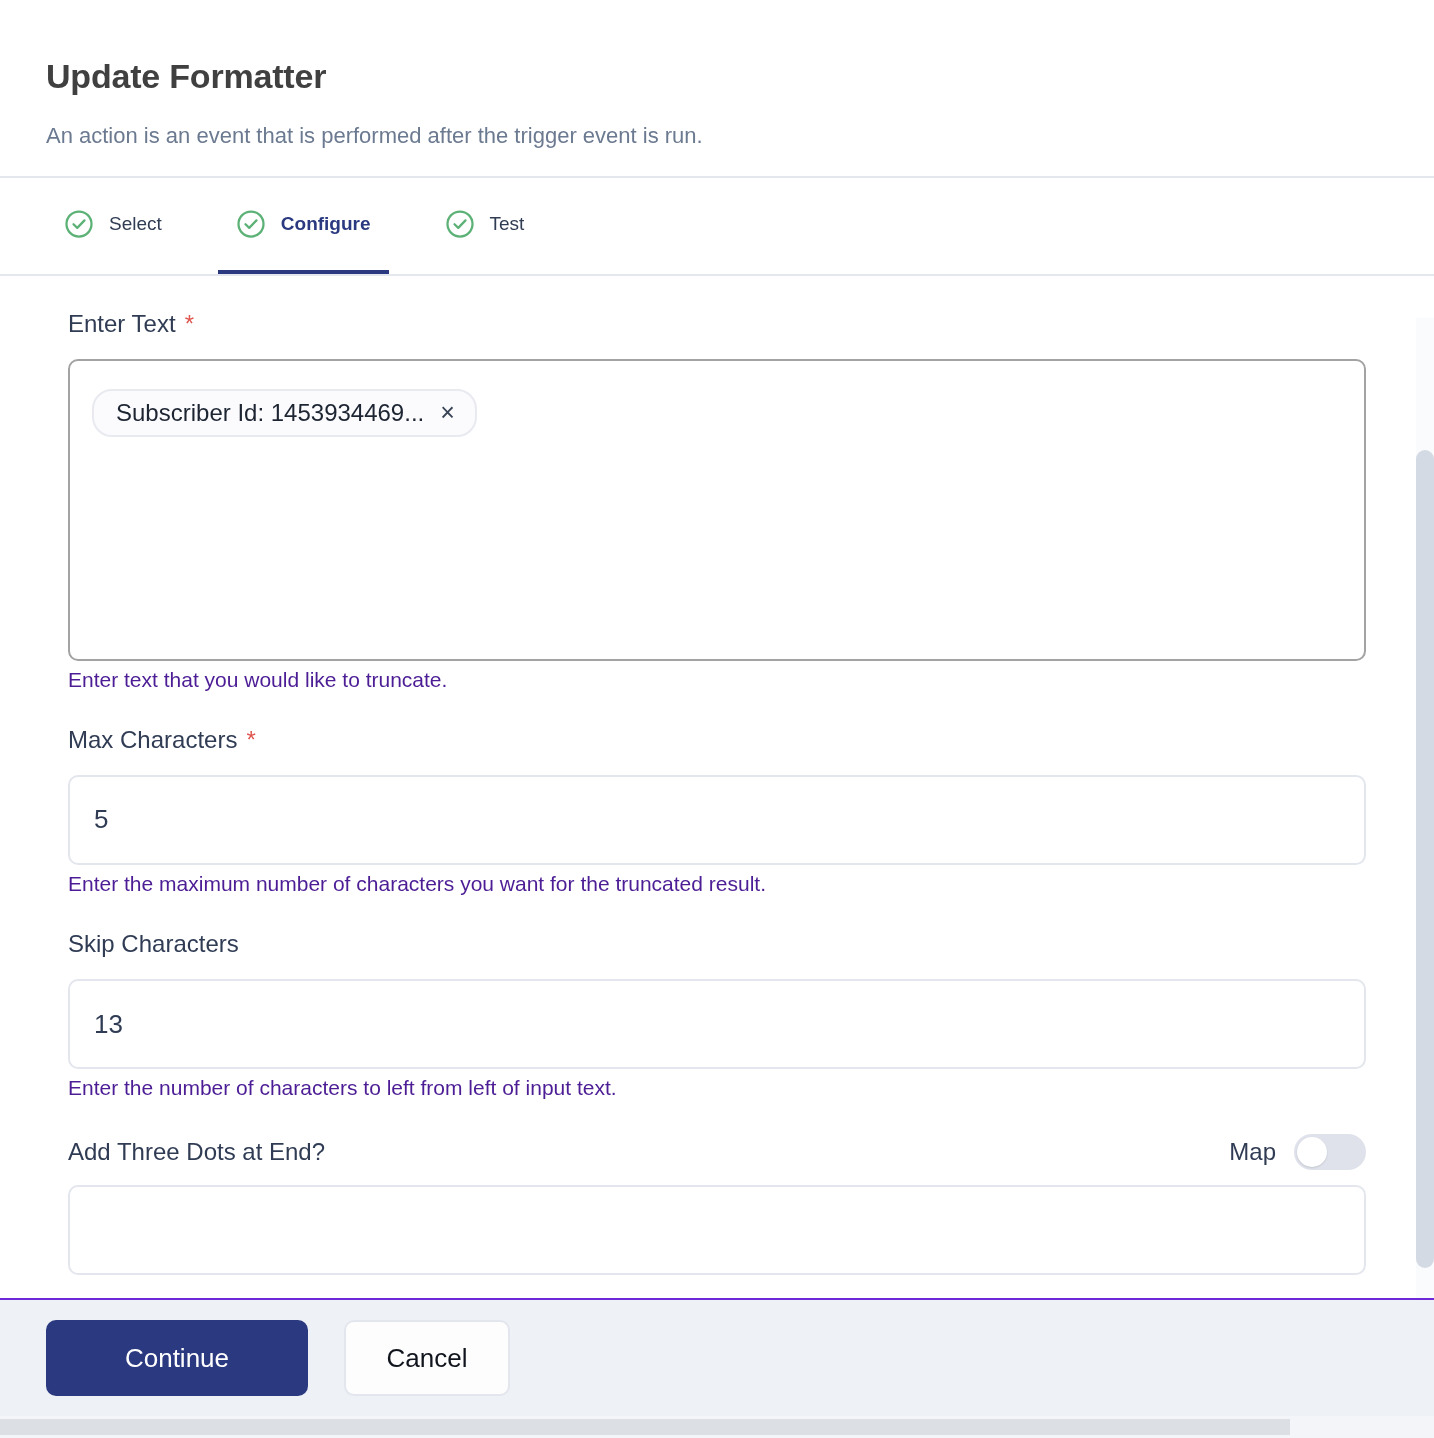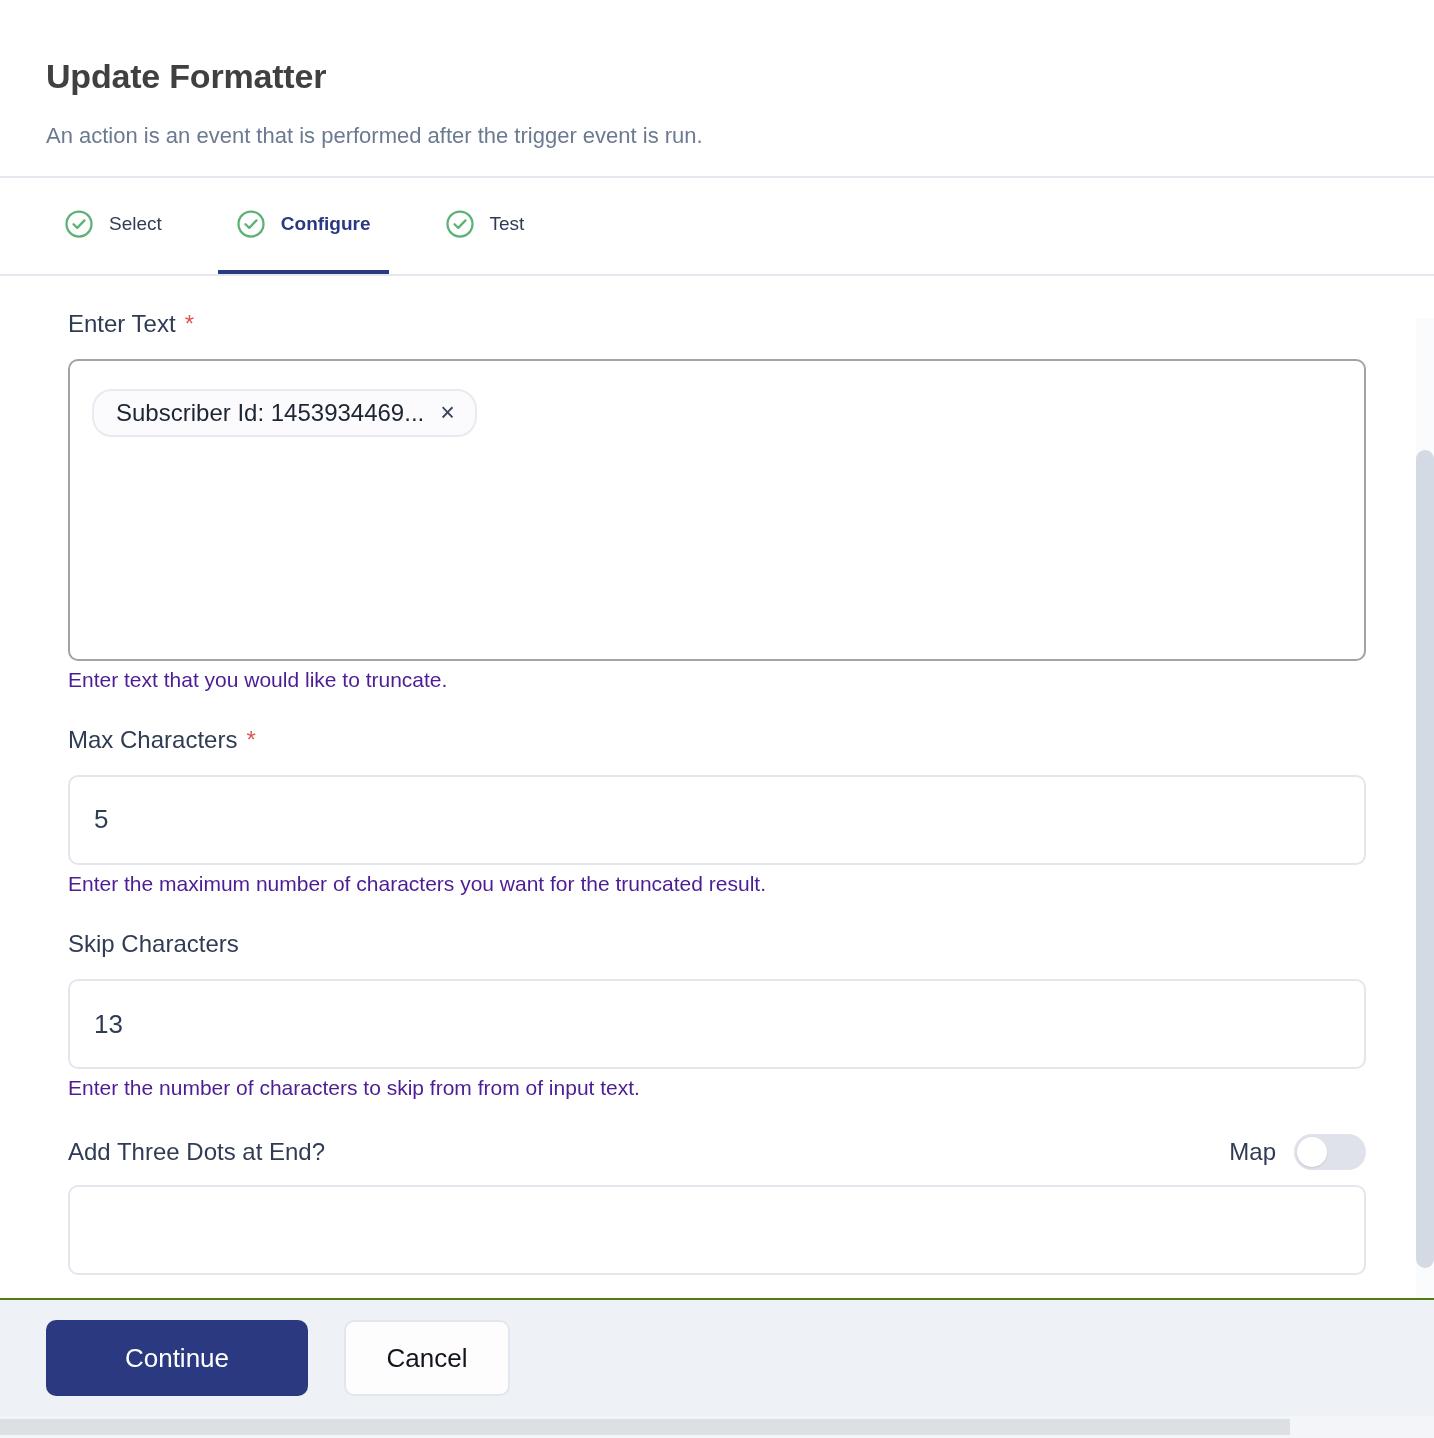--- a/index.html
+++ b/index.html
@@ -195,21 +195,21 @@
   }
 
   
   .footer {
     position: absolute;
     left: 0;
     right: 0;
     bottom: 22px;
     height: 118px;
     background: #eef1f6;
-    border-top: 2px solid #4d7c0f;
+    border-top: 2px solid #6d28d9;
     display: flex;
     align-items: center;
     padding: 0 46px;
     gap: 36px;
   }
   .btn {
     font-size: 26px;
     border-radius: 10px;
     height: 76px;
     display: inline-flex;
@@ -335,21 +335,21 @@
     </div>
     <div class="text-input">5</div>
     <div class="helper">Enter the maximum number of characters you want for the truncated result.</div>
   </div>
 
   <div class="field-block">
     <div class="field-label">
       <span>Skip Characters</span>
     </div>
     <div class="text-input">13</div>
-    <div class="helper">Enter the number of characters to skip from from of input text.</div>
+    <div class="helper">Enter the number of characters to left from left of input text.</div>
   </div>
 
   <div class="field-block">
     <div class="field-label-row">
       <div class="field-label">
         <span>Add Three Dots at End?</span>
       </div>
       <div class="map-group">
         <span class="map-label">Map</span>
         <span class="toggle">

